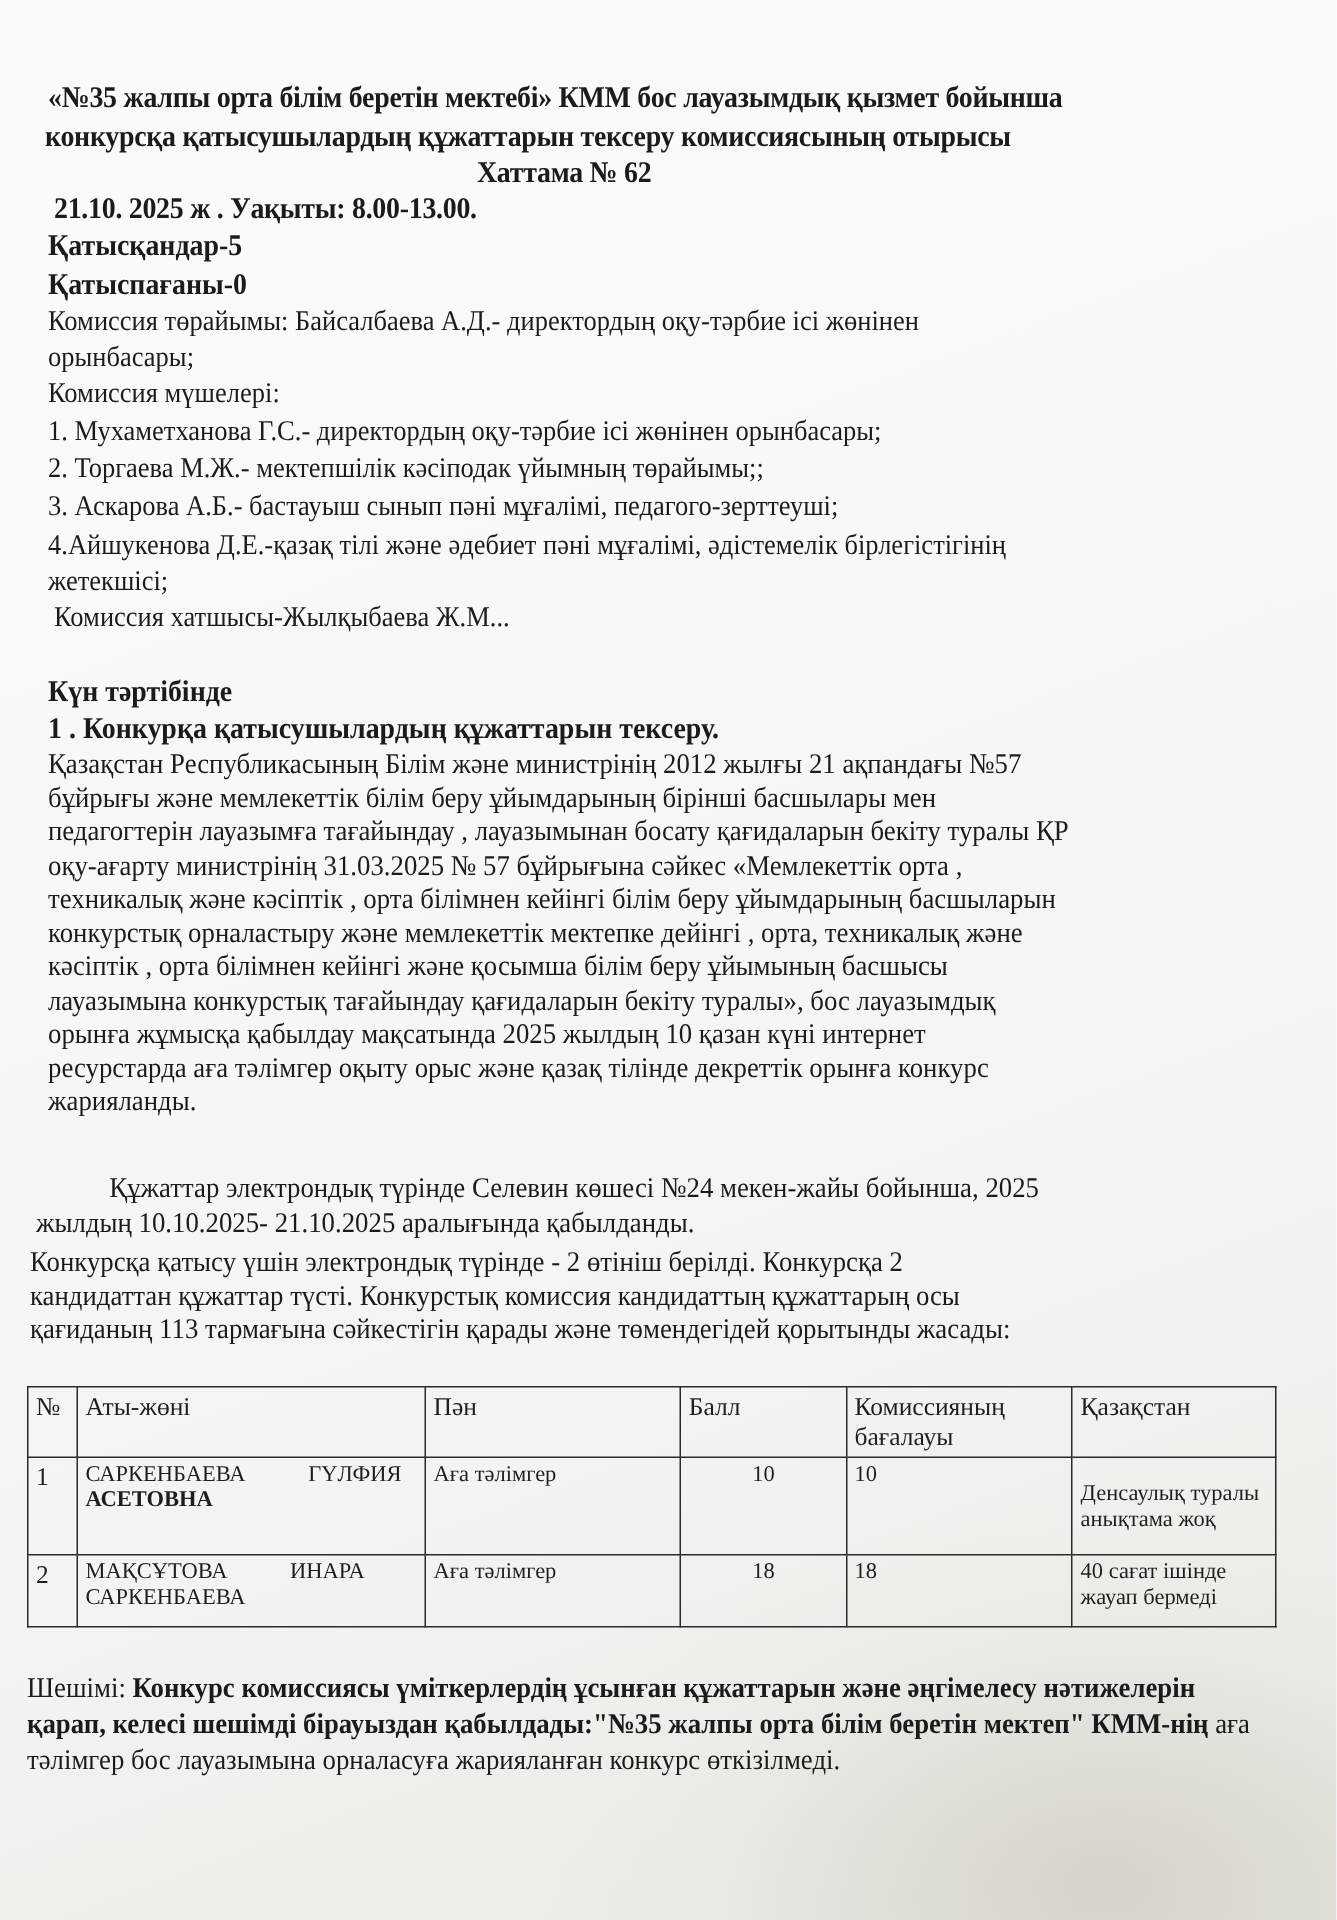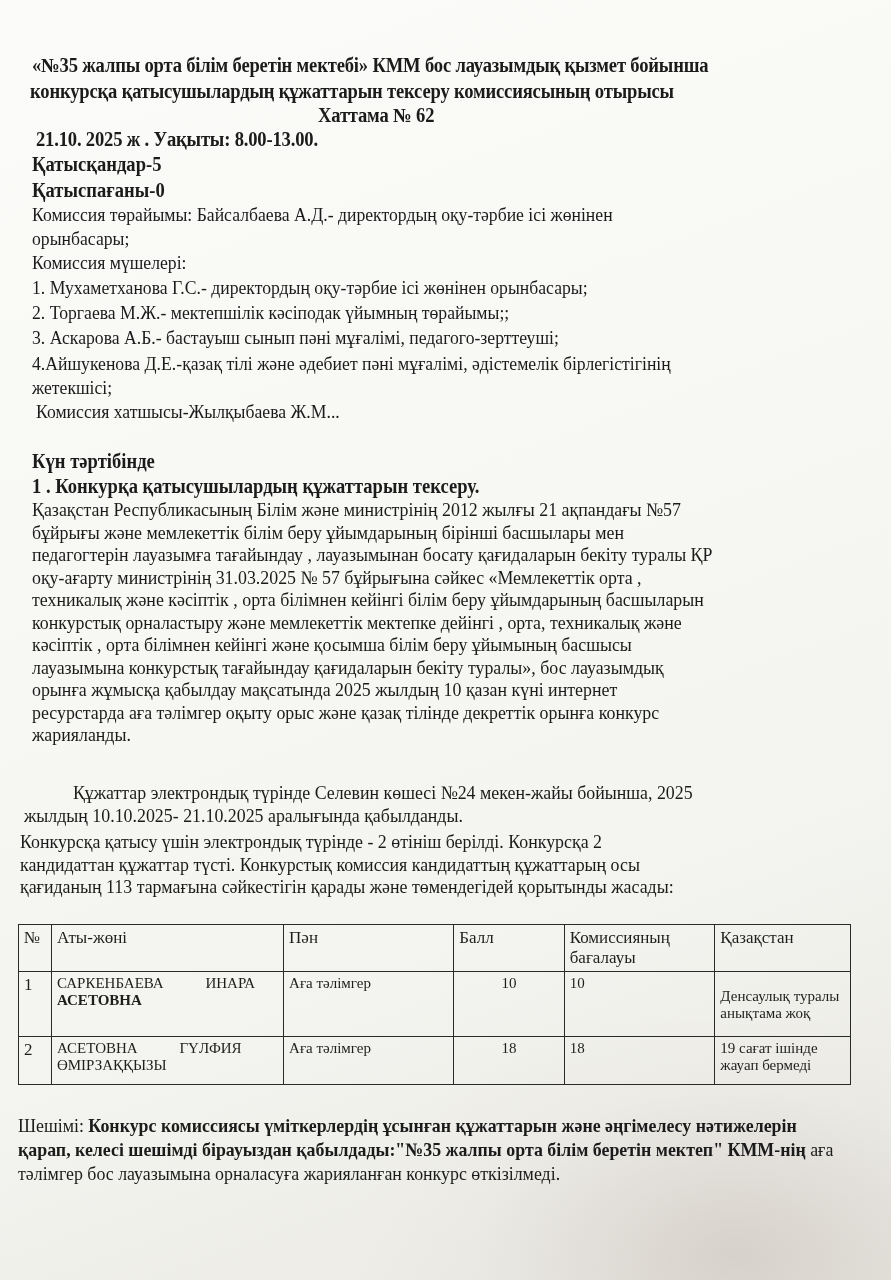--- a/index.html
+++ b/index.html
@@ -124,38 +124,38 @@
         <th class="c-subj">Пән</th>
         <th class="c-ball">Балл</th>
         <th class="c-eval">Комиссияның бағалауы</th>
         <th class="c-res">Қазақстан</th>
       </tr>
     </thead>
     <tbody>
       <tr style="height:65px;">
         <td style="font-size:17px;">1</td>
         <td>
-          <span style="display:block; word-spacing:38px;">САРКЕНБАЕВА     ИНАРА</span>
+          <span style="display:block; word-spacing:38px;">САРКЕНБАЕВА     ГҮЛФИЯ</span>
           <span style="display:block;font-weight:bold;">АСЕТОВНА</span>
         </td>
         <td>Аға тәлімгер</td>
         <td class="c-ball" style="text-align:center;">10</td>
         <td>10</td>
         <td style="padding-top:16px;">Денсаулық туралы анықтама жоқ</td>
       </tr>
       <tr style="height:48px;">
         <td style="font-size:17px;">2</td>
         <td>
-          <span style="display:block; word-spacing:38px;">АСЕТОВНА     ГҮЛФИЯ</span>
-          <span style="display:block;">ӨМІРЗАҚҚЫЗЫ</span>
+          <span style="display:block; word-spacing:38px;">МАҚСҰТОВА     ИНАРА</span>
+          <span style="display:block;">САРКЕНБАЕВА</span>
         </td>
         <td>Аға тәлімгер</td>
         <td class="c-ball" style="text-align:center;">18</td>
         <td>18</td>
-        <td>19 сағат ішінде жауап бермеді</td>
+        <td>40 сағат ішінде жауап бермеді</td>
       </tr>
     </tbody>
   </table>
 
   <div class="decision">
     <span>Шешімі: </span><b>Конкурс комиссиясы үміткерлердің ұсынған құжаттарын және әңгімелесу нәтижелерін қарап, келесі шешімді бірауыздан қабылдады:"№35 жалпы орта білім беретін мектеп" КММ-нің </b><span> аға тәлімгер бос лауазымына орналасуға жарияланған конкурс өткізілмеді.</span>
   </div>
 </div>
 
 </body></html>

